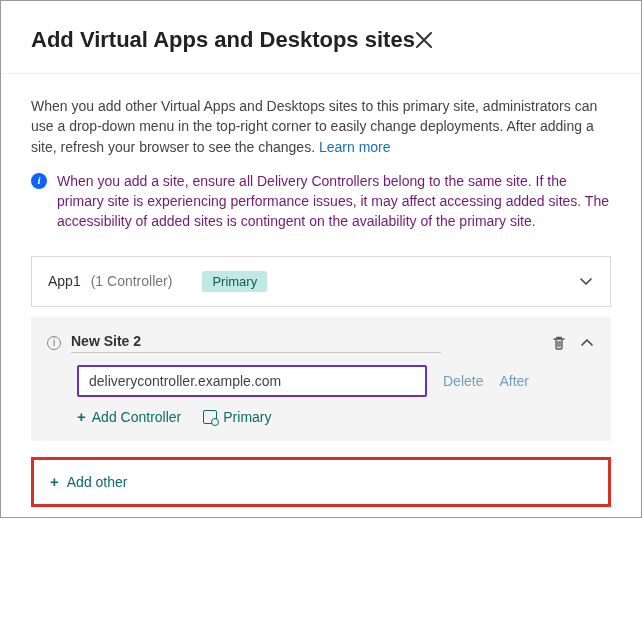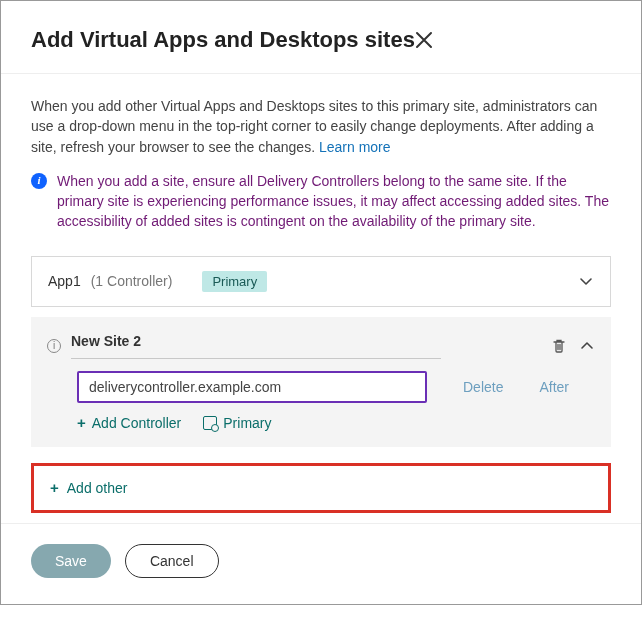--- a/index.html
+++ b/index.html
@@ -117,33 +117,33 @@
     border-radius: 50%;
     position: relative;
     flex-shrink: 0;
     display:inline-flex;align-items:center;justify-content:center;
     font-size:10px;color:#777;
   }
   .ns-title {
     font-weight: 600;
     color: #333;
     border-bottom: 1px solid #c8c8c8;
-    padding-bottom: 9px;
+    padding-bottom: 3px;
     flex: 0 1 370px;
   }
   .ns-actions {
     display:flex;gap:12px;align-items:center;
   }
   .trash-icon { color:#555; cursor:pointer; }
   .ns-body {
     margin-top: 12px;
     padding-left: 30px;
   }
   .ns-row {
-    display:flex;align-items:center;gap:20px;
+    display:flex;align-items:center;
   }
   .dc-input {
     width: 350px;
     padding: 6px 10px;
     border: 2px solid #6a2fb5;
     border-radius: 2px;
     font-size: 14px;
     color: #444;
     outline: none;
     background:#fff;
@@ -284,18 +284,14 @@
 
     <div class="add-site-region">
       <span class="add-site-btn">
         <span class="plus-small">+</span>
         <span>Add other</span>
       </span>
     </div>
 
   </div>
 
-  <div class="footer">
-    <button class="btn btn-save">Save</button>
-    <button class="btn btn-cancel">Cancel</button>
-  </div>
 
 </div>
 
 </body></html>

